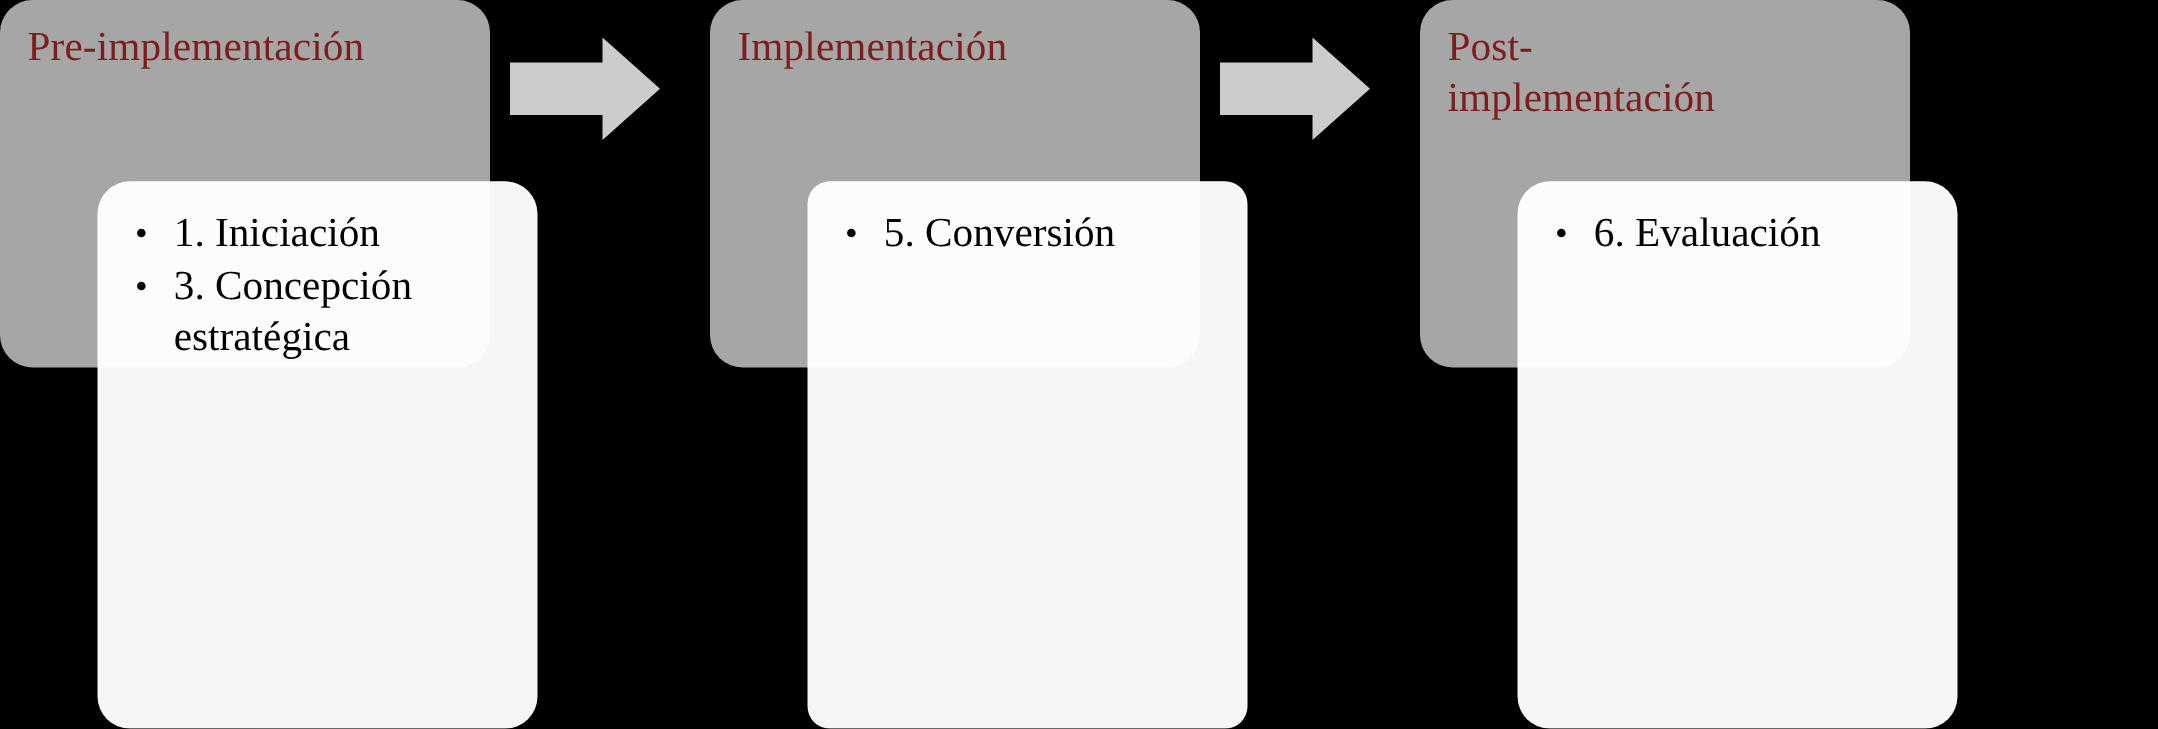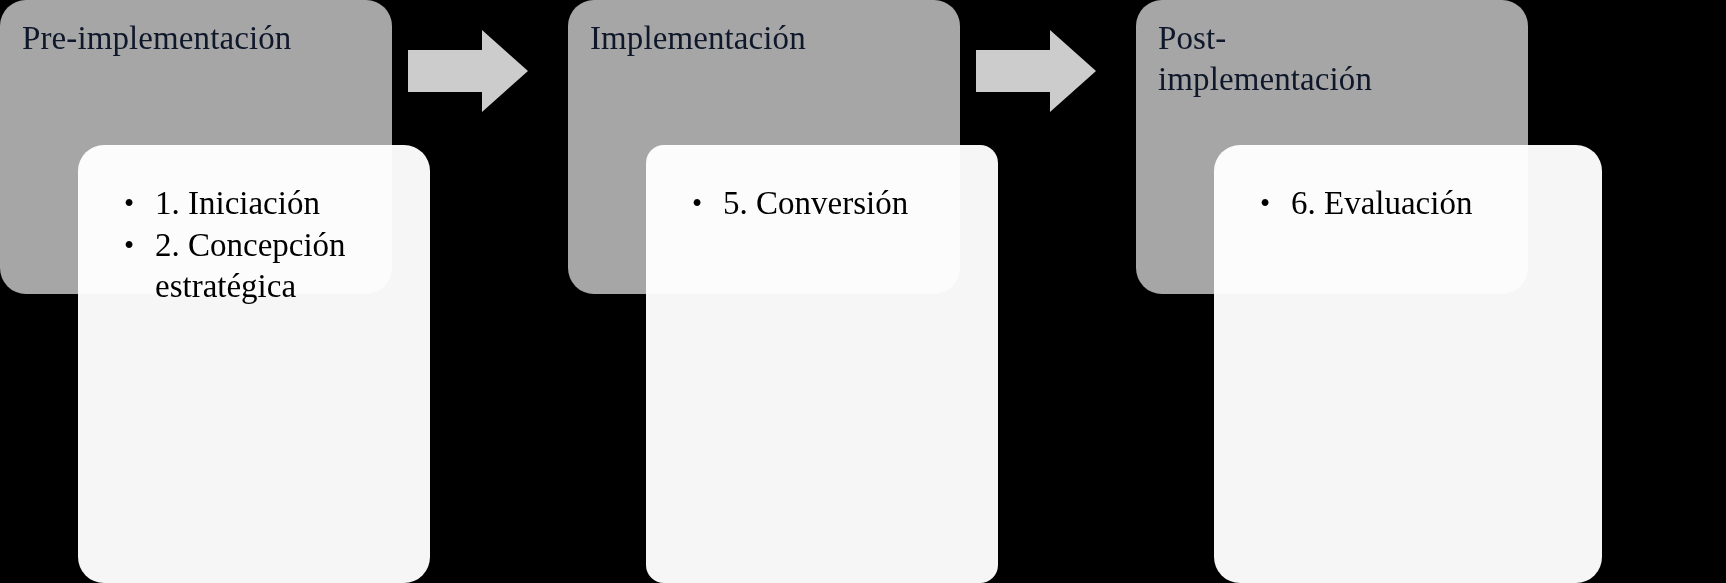--- a/index.html
+++ b/index.html
@@ -22,41 +22,41 @@
   
   .phase-box {
     position: absolute;
     background: #a6a6a6;
     border-radius: 26px;
     box-sizing: border-box;
     padding: 18px 22px 0 22px;
     z-index: 1;
   }
   .phase-title {
-    color: #0f172a;
+    color: #7f1d1d;
     font-family: "Liberation Serif", "DejaVu Serif", serif;
     font-size: 33px;
     line-height: 41px;
     font-weight: normal;
     letter-spacing: 0.1px;
     white-space: pre-line;
   }
 
   
   .content-box {
     position: absolute;
     background: rgba(255,255,255,0.965);
     border-radius: 26px;
     box-sizing: border-box;
     z-index: 2;
     padding: 22px 14px 14px 14px;
   }
   .bullet-list {
     list-style: none;
-    margin: 16px;
+    margin: 0;
     padding: 0;
   }
   .bullet-item {
     position: relative;
     color: #000000;
     font-family: "Liberation Serif", "DejaVu Serif", serif;
     font-size: 33px;
     line-height: 41px;
     padding-left: 47px;
     margin: 0 0 1px 0;
@@ -83,21 +83,21 @@
 
 <div id="canvas">
 
   <div class="phase-box" style="left:0px; top:0px; width:392px; height:294px;">
     <div class="phase-title">Pre-implementación</div>
   </div>
 
   <div class="content-box" style="left:78px; top:145px; width:352px; height:438px;">
     <ul class="bullet-list">
       <li class="bullet-item">1. Iniciación</li>
-      <li class="bullet-item">2. Concepción estratégica</li>
+      <li class="bullet-item">3. Concepción estratégica</li>
     </ul>
   </div>
 
   <div class="arrow" style="left:408px; top:30px; width:120px; height:82px;">
     <svg width="120" height="82" viewBox="0 0 120 82" xmlns="http://www.w3.org/2000/svg">
       <polygon points="0,20 74,20 74,0 120,41 74,82 74,62 0,62" fill="#cccccc"></polygon>
     </svg>
   </div>
 
   <div class="phase-box" style="left:568px; top:0px; width:392px; height:294px;">
@@ -114,19 +114,19 @@
     <svg width="120" height="82" viewBox="0 0 120 82" xmlns="http://www.w3.org/2000/svg">
       <polygon points="0,20 74,20 74,0 120,41 74,82 74,62 0,62" fill="#cccccc"></polygon>
     </svg>
   </div>
 
   <div class="phase-box" style="left:1136px; top:0px; width:392px; height:294px;">
     <div class="phase-title">Post-
 implementación</div>
   </div>
 
-  <div class="content-box" style="left:1214px; top:145px; width:388px; height:438px;">
+  <div class="content-box" style="left:1214px; top:145px; width:352px; height:438px;">
     <ul class="bullet-list">
       <li class="bullet-item">6. Evaluación</li>
     </ul>
   </div>
 
 </div>
 
 </body></html>

